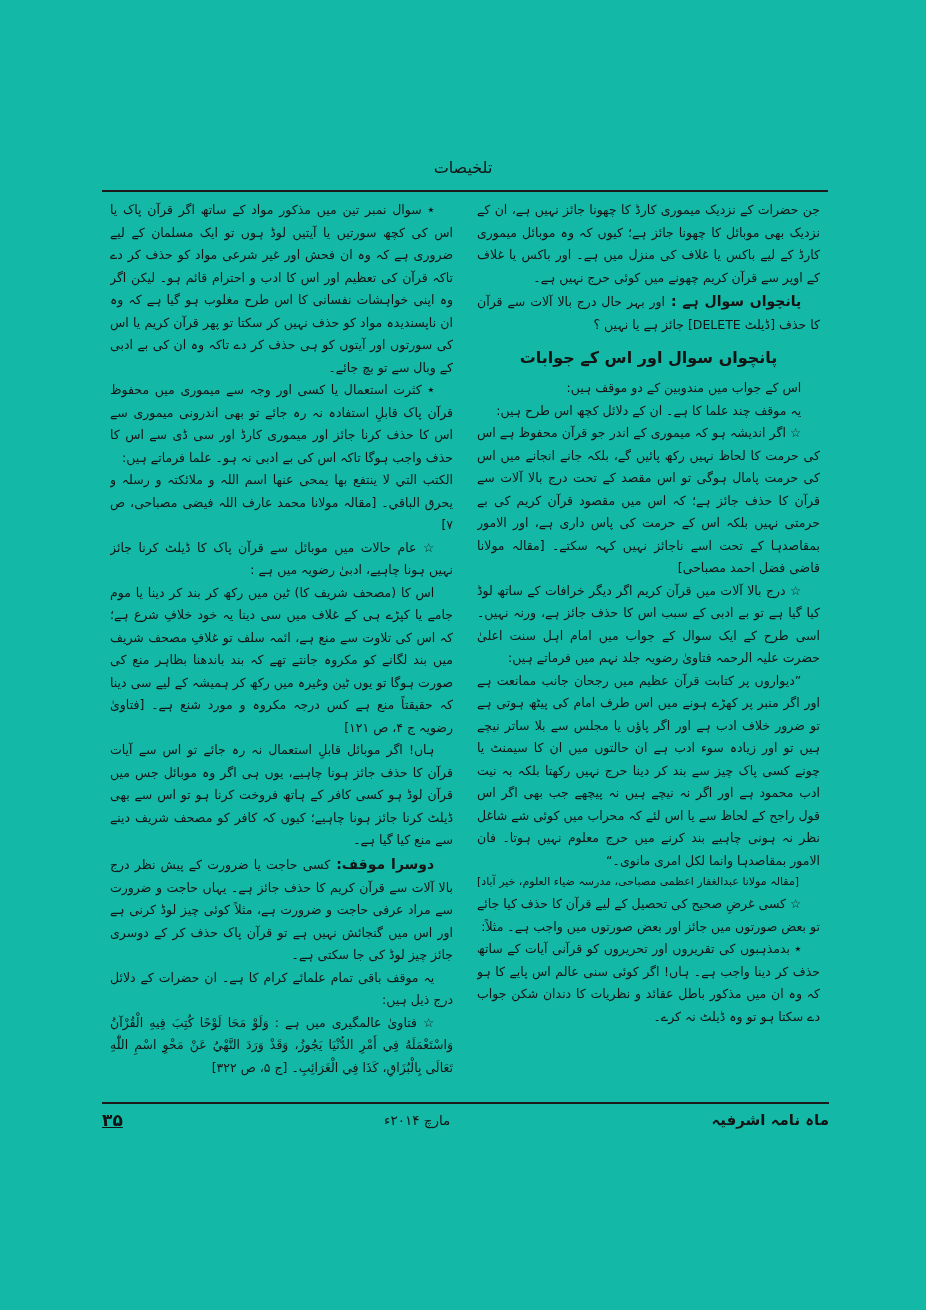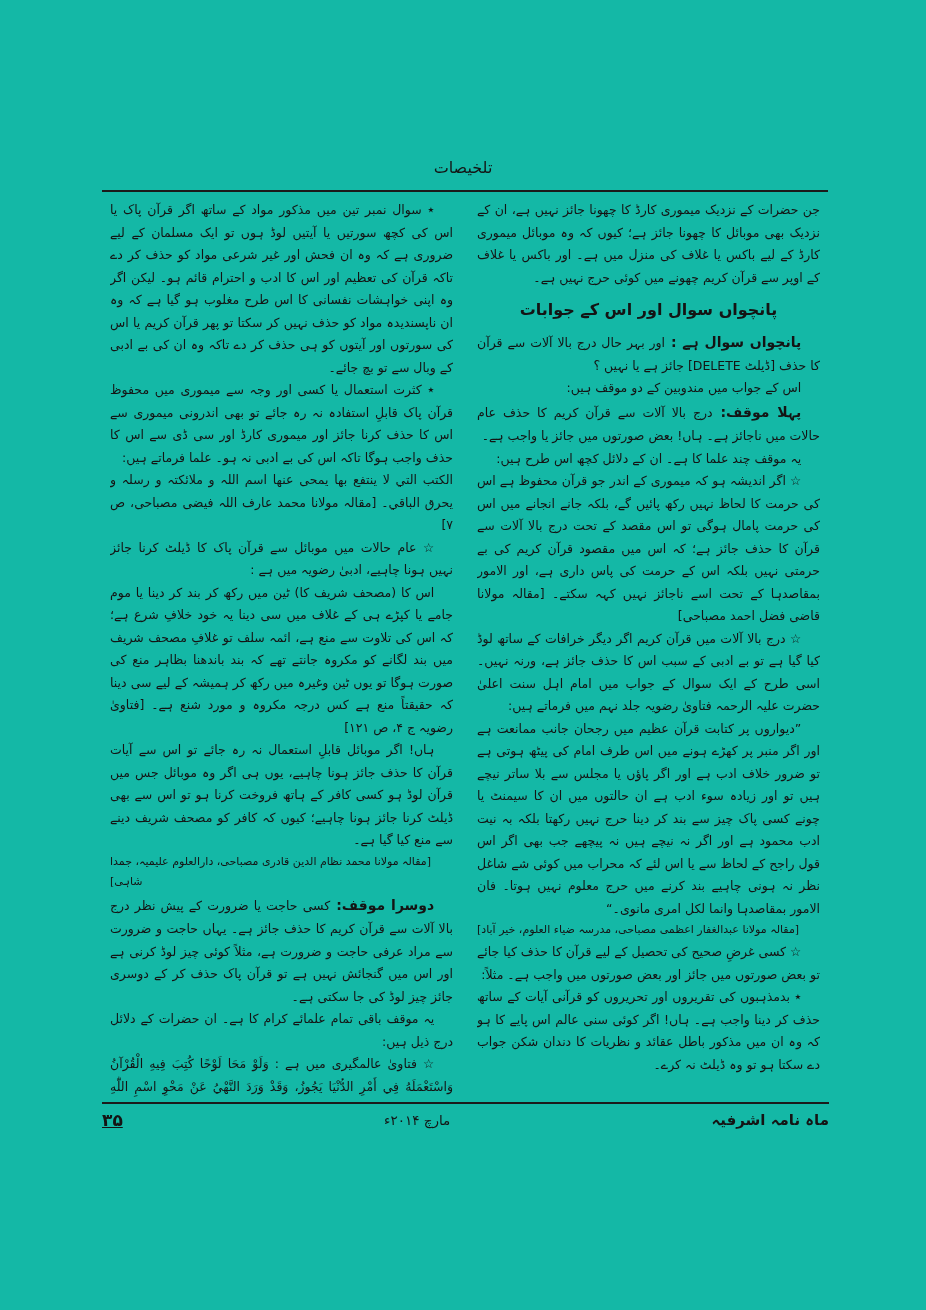--- a/index.html
+++ b/index.html
@@ -63,40 +63,38 @@
 
 <div class="page">
 
   <div class="page-title">تلخیصات</div>
 
   <div class="rule top-rule"></div>
 
   <div class="columns">
     <div class="column">
         <div class="para flush">جن حضرات کے نزدیک میموری کارڈ کا چھونا جائز نہیں ہے، ان کے نزدیک بھی موبائل کا چھونا جائز ہے؛ کیوں کہ وہ موبائل میموری کارڈ کے لیے باکس یا غلاف کی منزل میں ہے۔ اور باکس یا غلاف کے اوپر سے قرآن کریم چھونے میں کوئی حرج نہیں ہے۔</div>
+        <div class="para body"><span class="lead">پانچواں سوال ہے : </span>اور بہر حال درج بالا آلات سے قرآن کا حذف [ڈیلٹ DELETE] جائز ہے یا نہیں ؟</div>
         <div class="para heading">پانچواں سوال اور اس کے جوابات</div>
-        <div class="para body"><span class="lead">پانچواں سوال ہے : </span>اور بہر حال درج بالا آلات سے قرآن کا حذف [ڈیلٹ DELETE] جائز ہے یا نہیں ؟</div>
         <div class="para body">اس کے جواب میں مندوبین کے دو موقف ہیں:</div>
-        <div class="para body"><span class="lead">پہلا موقف: </span>درج بالا آلات سے قرآن کریم کا حذف عام حالات میں ناجائز ہے۔ ہاں! بعض صورتوں میں جائز یا واجب ہے۔</div>
         <div class="para body">یہ موقف چند علما کا ہے۔ ان کے دلائل کچھ اس طرح ہیں:</div>
         <div class="para body">☆ اگر اندیشہ ہو کہ میموری کے اندر جو قرآن محفوظ ہے اس کی حرمت کا لحاظ نہیں رکھ پائیں گے، بلکہ جانے انجانے میں اس کی حرمت پامال ہوگی تو اس مقصد کے تحت درج بالا آلات سے قرآن کا حذف جائز ہے؛ کہ اس میں مقصود قرآن کریم کی بے حرمتی نہیں بلکہ اس کے حرمت کی پاس داری ہے، اور الامور بمقاصدہا کے تحت اسے ناجائز نہیں کہہ سکتے۔ [مقالہ مولانا قاضی فضل احمد مصباحی]</div>
         <div class="para body">☆ درج بالا آلات میں قرآن کریم اگر دیگر خرافات کے ساتھ لوڈ کیا گیا ہے تو بے ادبی کے سبب اس کا حذف جائز ہے، ورنہ نہیں۔ اسی طرح کے ایک سوال کے جواب میں امام اہل سنت اعلیٰ حضرت علیہ الرحمہ فتاویٰ رضویہ جلد نہم میں فرماتے ہیں:</div>
         <div class="para body">”دیواروں پر کتابت قرآن عظیم میں رجحان جانب ممانعت ہے اور اگر منبر پر کھڑے ہونے میں اس طرف امام کی پیٹھ ہوتی ہے تو ضرور خلاف ادب ہے اور اگر پاؤں یا مجلس سے بلا ساتر نیچے ہیں تو اور زیادہ سوء ادب ہے ان حالتوں میں ان کا سیمنٹ یا چونے کسی پاک چیز سے بند کر دینا حرج نہیں رکھتا بلکہ بہ نیت ادب محمود ہے اور اگر نہ نیچے ہیں نہ پیچھے جب بھی اگر اس قول راجح کے لحاظ سے یا اس لئے کہ محراب میں کوئی شے شاغل نظر نہ ہونی چاہیے بند کرنے میں حرج معلوم نہیں ہوتا۔ فان الامور بمقاصدہا وانما لکل امری مانوی۔“</div>
         <div class="para ref">[مقالہ مولانا عبدالغفار اعظمی مصباحی، مدرسہ ضیاء العلوم، خیر آباد]</div>
         <div class="para body">☆ کسی غرضِ صحیح کی تحصیل کے لیے قرآن کا حذف کیا جائے تو بعض صورتوں میں جائز اور بعض صورتوں میں واجب ہے۔ مثلاً:</div>
         <div class="para body">٭ بدمذہبوں کی تقریروں اور تحریروں کو قرآنی آیات کے ساتھ حذف کر دینا واجب ہے۔ ہاں! اگر کوئی سنی عالم اس پایے کا ہو کہ وہ ان میں مذکور باطل عقائد و نظریات کا دندان شکن جواب دے سکتا ہو تو وہ ڈیلٹ نہ کرے۔</div>
       </div>
     <div class="column">
         <div class="para body">٭ سوال نمبر تین میں مذکور مواد کے ساتھ اگر قرآن پاک یا اس کی کچھ سورتیں یا آیتیں لوڈ ہوں تو ایک مسلمان کے لیے ضروری ہے کہ وہ ان فحش اور غیر شرعی مواد کو حذف کر دے تاکہ قرآن کی تعظیم اور اس کا ادب و احترام قائم ہو۔ لیکن اگر وہ اپنی خواہشات نفسانی کا اس طرح مغلوب ہو گیا ہے کہ وہ ان ناپسندیدہ مواد کو حذف نہیں کر سکتا تو پھر قرآن کریم یا اس کی سورتوں اور آیتوں کو ہی حذف کر دے تاکہ وہ ان کی بے ادبی کے وبال سے تو بچ جائے۔</div>
         <div class="para body">٭ کثرت استعمال یا کسی اور وجہ سے میموری میں محفوظ قرآن پاک قابلِ استفادہ نہ رہ جائے تو بھی اندرونی میموری سے اس کا حذف کرنا جائز اور میموری کارڈ اور سی ڈی سے اس کا حذف واجب ہوگا تاکہ اس کی بے ادبی نہ ہو۔ علما فرماتے ہیں:</div>
         <div class="para flush">الکتب التي لا ینتفع بھا یمحی عنھا اسم اللہ و ملائکتہ و رسلہ و یحرق الباقي۔ [مقالہ مولانا محمد عارف اللہ فیضی مصباحی، ص ۷]</div>
         <div class="para body">☆ عام حالات میں موبائل سے قرآن پاک کا ڈیلٹ کرنا جائز نہیں ہونا چاہیے، ادبیٰ رضویہ میں ہے :</div>
         <div class="para body">اس کا (مصحف شریف کا) ٹین میں رکھ کر بند کر دینا یا موم جامے یا کپڑے ہی کے غلاف میں سی دینا یہ خود خلافِ شرع ہے؛ کہ اس کی تلاوت سے منع ہے، ائمہ سلف تو غلافِ مصحف شریف میں بند لگانے کو مکروہ جانتے تھے کہ بند باندھنا بظاہر منع کی صورت ہوگا تو یوں ٹین وغیرہ میں رکھ کر ہمیشہ کے لیے سی دینا کہ حقیقتاً منع ہے کس درجہ مکروہ و مورد شنع ہے۔ [فتاویٰ رضویہ ج ۴، ص ۱۲۱]</div>
         <div class="para body">ہاں! اگر موبائل قابلِ استعمال نہ رہ جائے تو اس سے آیات قرآن کا حذف جائز ہونا چاہیے، یوں ہی اگر وہ موبائل جس میں قرآن لوڈ ہو کسی کافر کے ہاتھ فروخت کرنا ہو تو اس سے بھی ڈیلٹ کرنا جائز ہونا چاہیے؛ کیوں کہ کافر کو مصحف شریف دینے سے منع کیا گیا ہے۔</div>
-        <div class="para ref">[مقالہ مولانا محمد نظام الدین قادری مصباحی، دارالعلوم علیمیہ، جمدا شاہی]</div>
         <div class="para body"><span class="lead">دوسرا موقف: </span>کسی حاجت یا ضرورت کے پیش نظر درج بالا آلات سے قرآن کریم کا حذف جائز ہے۔ یہاں حاجت و ضرورت سے مراد عرفی حاجت و ضرورت ہے، مثلاً کوئی چیز لوڈ کرنی ہے اور اس میں گنجائش نہیں ہے تو قرآن پاک حذف کر کے دوسری جائز چیز لوڈ کی جا سکتی ہے۔</div>
         <div class="para body">یہ موقف باقی تمام علمائے کرام کا ہے۔ ان حضرات کے دلائل درج ذیل ہیں:</div>
         <div class="para body">☆ فتاویٰ عالمگیری میں ہے : وَلَوْ مَحَا لَوْحًا كُتِبَ فِيهِ الْقُرْآنُ وَاسْتَعْمَلَهُ فِي أَمْرِ الدُّنْيَا يَجُوزُ، وَقَدْ وَرَدَ النَّهْيُ عَنْ مَحْوِ اسْمِ اللّٰهِ تَعَالَى بِالْبُزَاقِ، كَذَا فِي الْغَرَائِبِ۔ [ج ۵، ص ۳۲۲]</div>
       </div>
   </div>
 
   <div class="rule footer-rule"></div>
 
   <div class="footer">
     <div class="footer-magazine">ماہ نامہ اشرفیہ</div>

